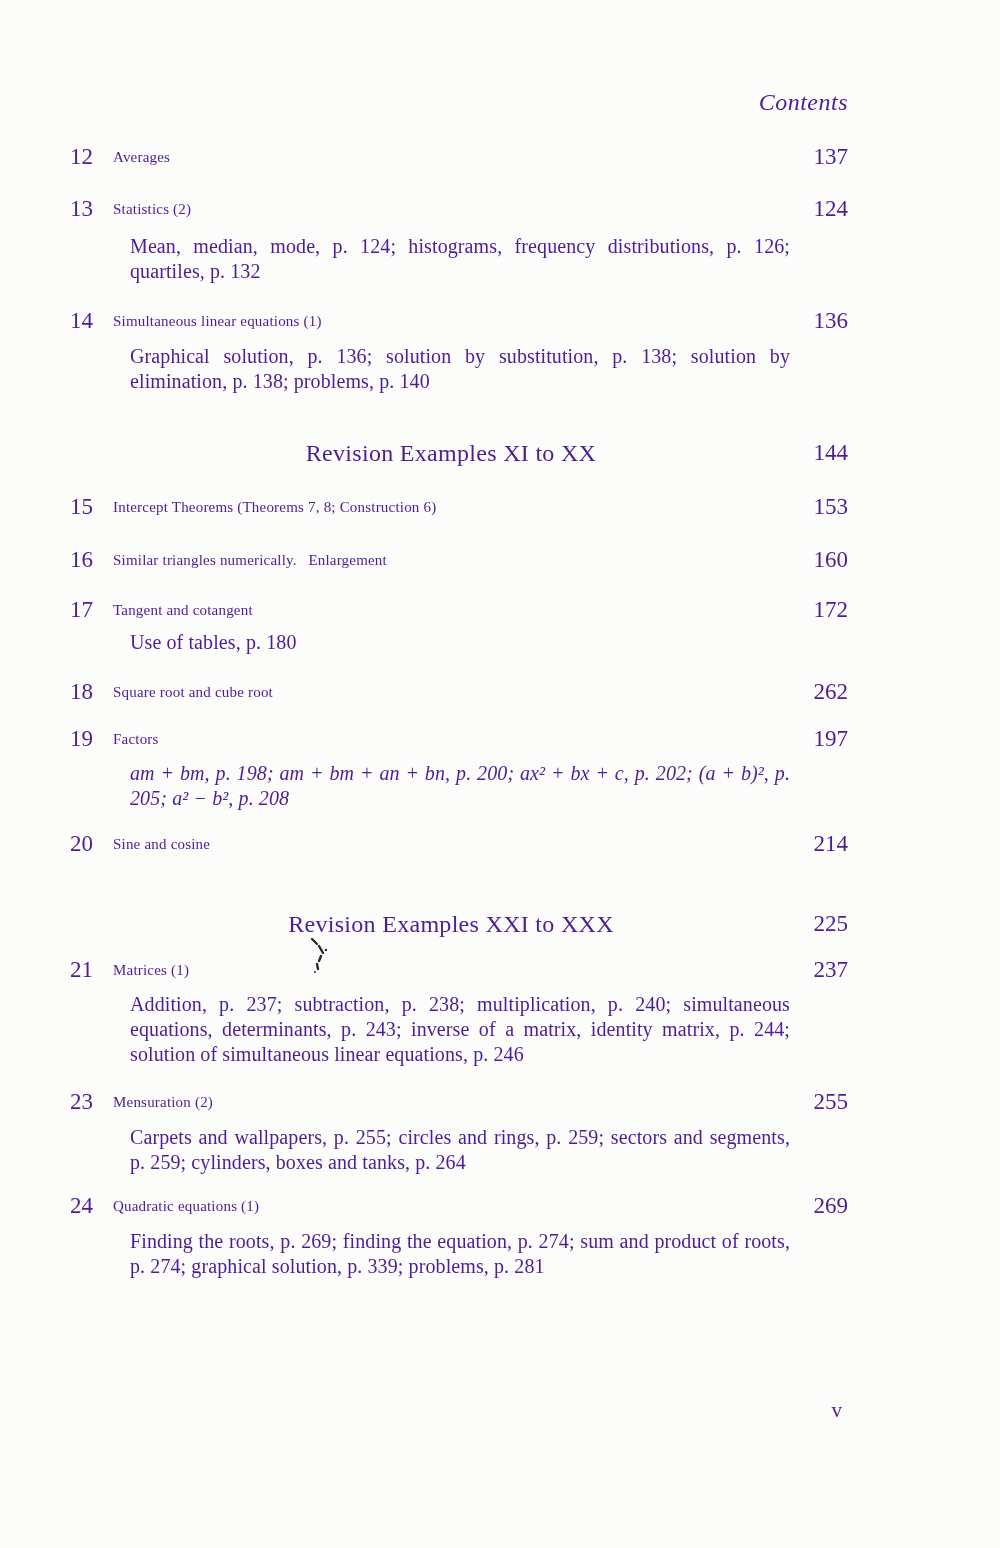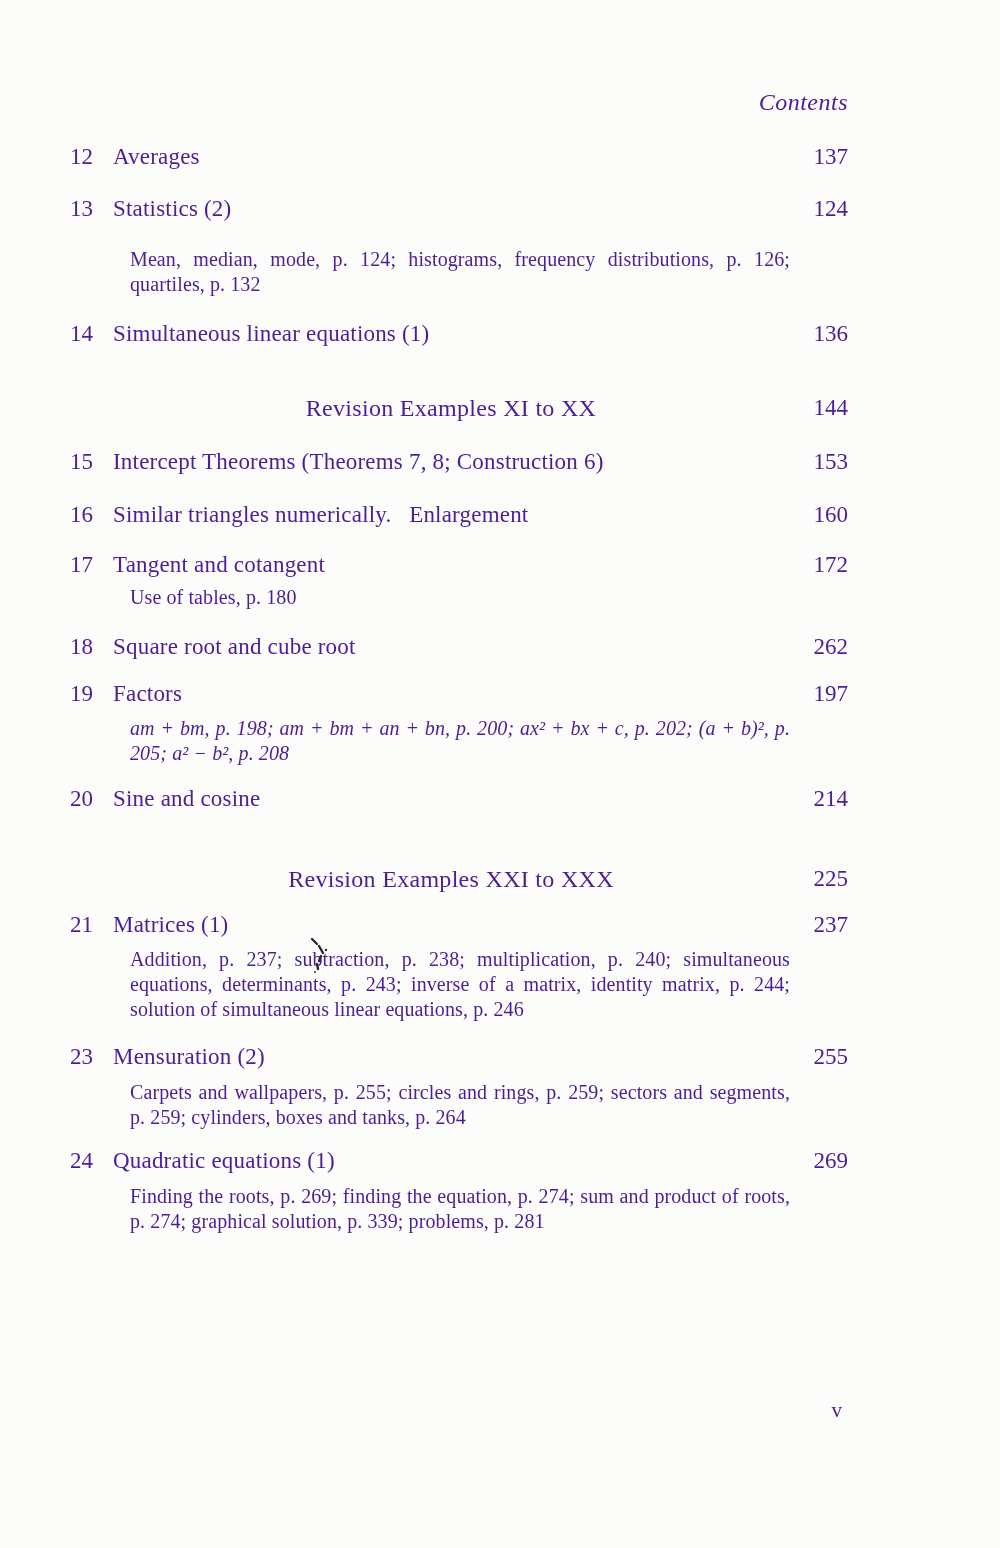--- a/index.html
+++ b/index.html
@@ -34,21 +34,21 @@
     align-items: flex-end;
   }
   .row .num {
     width: 43px;
     flex: 0 0 43px;
     font-size: 23px;
     line-height: 30px;
   }
   .row .title {
     flex: 1;
-    font-size: 23px;
+    font-size: 15px;
     line-height: 30px;
     letter-spacing: 0.2px;
   }
   .row .pg {
     flex: 0 0 58px;
     min-width: 58px;
     text-align: right;
     font-size: 23px;
     line-height: 30px;
   }
@@ -95,27 +95,28 @@
       <span class="num">12</span>
       <span class="title">Averages</span>
       <span class="pg">137</span>
     </div>
 
     <div class="row chapter" style="margin-top:22px">
       <span class="num">13</span>
       <span class="title">Statistics (2)</span>
       <span class="pg">124</span>
     </div>
-    <div class="desc" style="margin-top:23px">Mean, median, mode, p. 124; histograms, frequency distributions, p. 126; quartiles, p. 132</div>
+    <div class="desc" style="margin-top:10px">Mean, median, mode, p. 124; histograms, frequency distributions, p. 126; quartiles, p. 132</div>
 
     <div class="row chapter" style="margin-top:22px">
       <span class="num">14</span>
       <span class="title">Simultaneous linear equations (1)</span>
       <span class="pg">136</span>
     </div>
+    <div class="desc" style="margin-top:8px">Graphical solution, p. 136; solution by substitution, p. 138; solution by elimination, p. 138; problems, p. 140</div>
 
     <div class="row section" style="margin-top:44px">
       <span class="sec-title">Revision Examples XI to XX</span>
       <span class="pg">144</span>
     </div>
 
     <div class="row chapter" style="margin-top:24px">
       <span class="num">15</span>
       <span class="title">Intercept Theorems (Theorems 7, 8; Construction 6)</span>
       <span class="pg">153</span>

